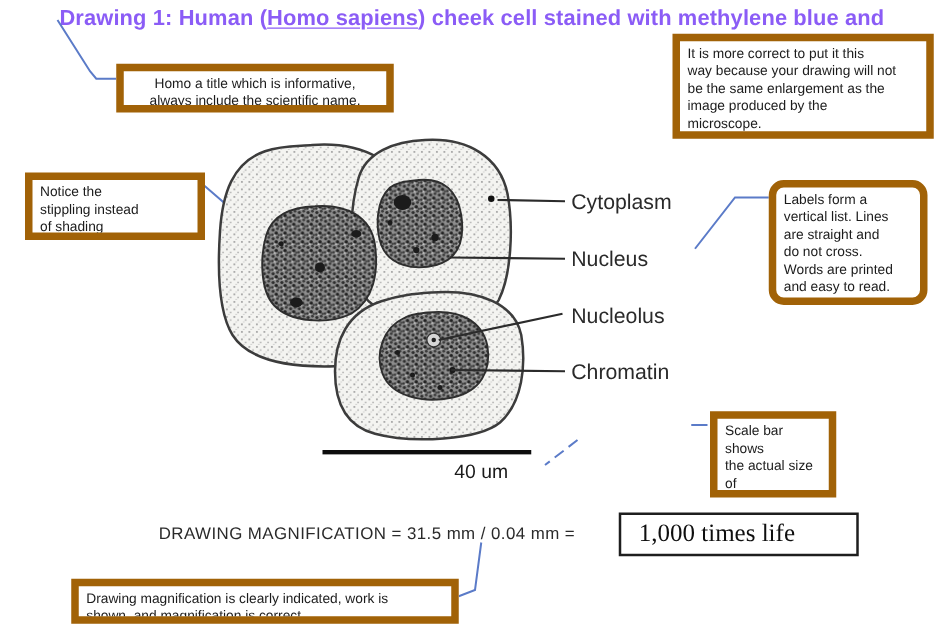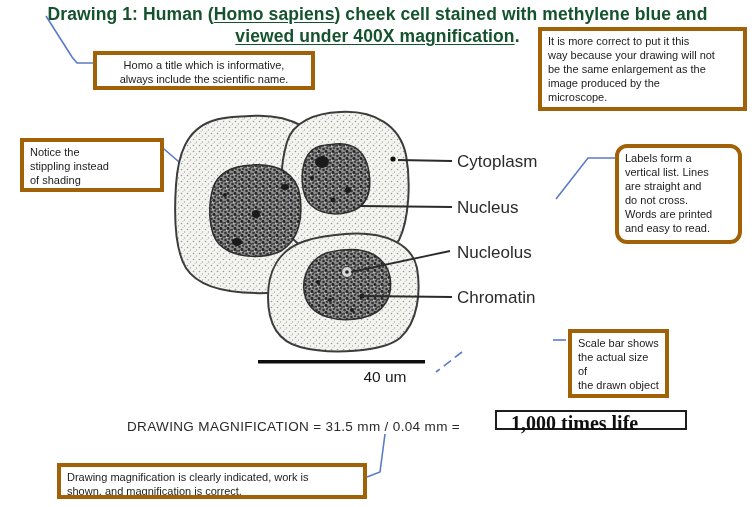--- a/index.html
+++ b/index.html
@@ -2,48 +2,47 @@
 <html><head>
 <meta charset="utf-8">
 <style>
   html,body{margin:0;padding:0;}
   body{
     width:755px;height:507px;position:relative;background:#ffffff;
     font-family:"Liberation Sans", sans-serif;overflow:hidden;
   }
   .title-wrap{
     position:absolute;top:3px;left:0;width:755px;text-align:center;
-    font-weight:bold;font-size:17.5px;line-height:22px;color:#14532d;letter-spacing:0.1px;
+    font-weight:bold;font-size:17.5px;line-height:22px;color:#8b5cf6;letter-spacing:0.1px;
   }
   .u{text-decoration:underline;text-underline-offset:2px;}
   .callout-box{
-    position:absolute;border:4px solid #a16207;background:#ffffff;
+    position:absolute;border:6px solid #a16207;background:#ffffff;
     color:#1b1b1b;font-size:11px;line-height:1.27;white-space:pre-line;
     padding:4px 6px;box-sizing:border-box;overflow:hidden;
   }
   .lines-overlay{position:absolute;left:0;top:0;width:755px;height:507px;pointer-events:none;}
   .cell-svg{position:absolute;left:150px;top:100px;width:420px;height:300px;}
   .formula{
     position:absolute;left:127px;top:419px;font-size:13.5px;color:#2a2a2a;letter-spacing:0.35px;
   }
   .result-box{
-    position:absolute;left:495px;top:410px;width:192px;height:20px;
+    position:absolute;left:495px;top:410px;width:192px;height:35px;
     border:2px solid #1e1e1e;box-sizing:border-box;background:#fff;
-    display:flex;padding-left:14px;
-    font-family:"Liberation Serif", serif;font-weight:bold;font-size:20px;color:#0f0f0f;
+    display:flex;align-items:center;padding-left:14px;
+    font-family:"Liberation Serif", serif;font-weight:normal;font-size:20px;color:#0f0f0f;
   }
   .diagram-label{font-family:"Liberation Sans", sans-serif;font-size:17px;fill:#2a2a2a;}
   .scalebar-label{font-family:"Liberation Sans", sans-serif;font-size:15.5px;fill:#1a1a1a;}
 </style>
 </head>
 <body>
 
 <div class="title-wrap">
   <div><span>Drawing 1:  Human (</span><span class="u">Homo sapiens</span><span>) cheek cell stained with methylene blue and</span></div>
-  <div><span class="u">viewed under 400X magnification</span><span>.</span></div>
 </div>
 
 <svg class="lines-overlay" viewBox="0 0 755 507">
   <g fill="none" stroke="#5b7bc8" stroke-width="1.6">
     <polyline points="46,16 72,57 77,63 93,63"></polyline>
     <polyline points="147,149 164,149 186,168"></polyline>
     <polyline points="615,158 588,158 556,199"></polyline>
     <line x1="553" y1="340" x2="566" y2="340"></line>
     <line x1="462" y1="352" x2="436" y2="372" stroke-dasharray="9 5"></line>
     <polyline points="367,477 380,472 385,434"></polyline>

